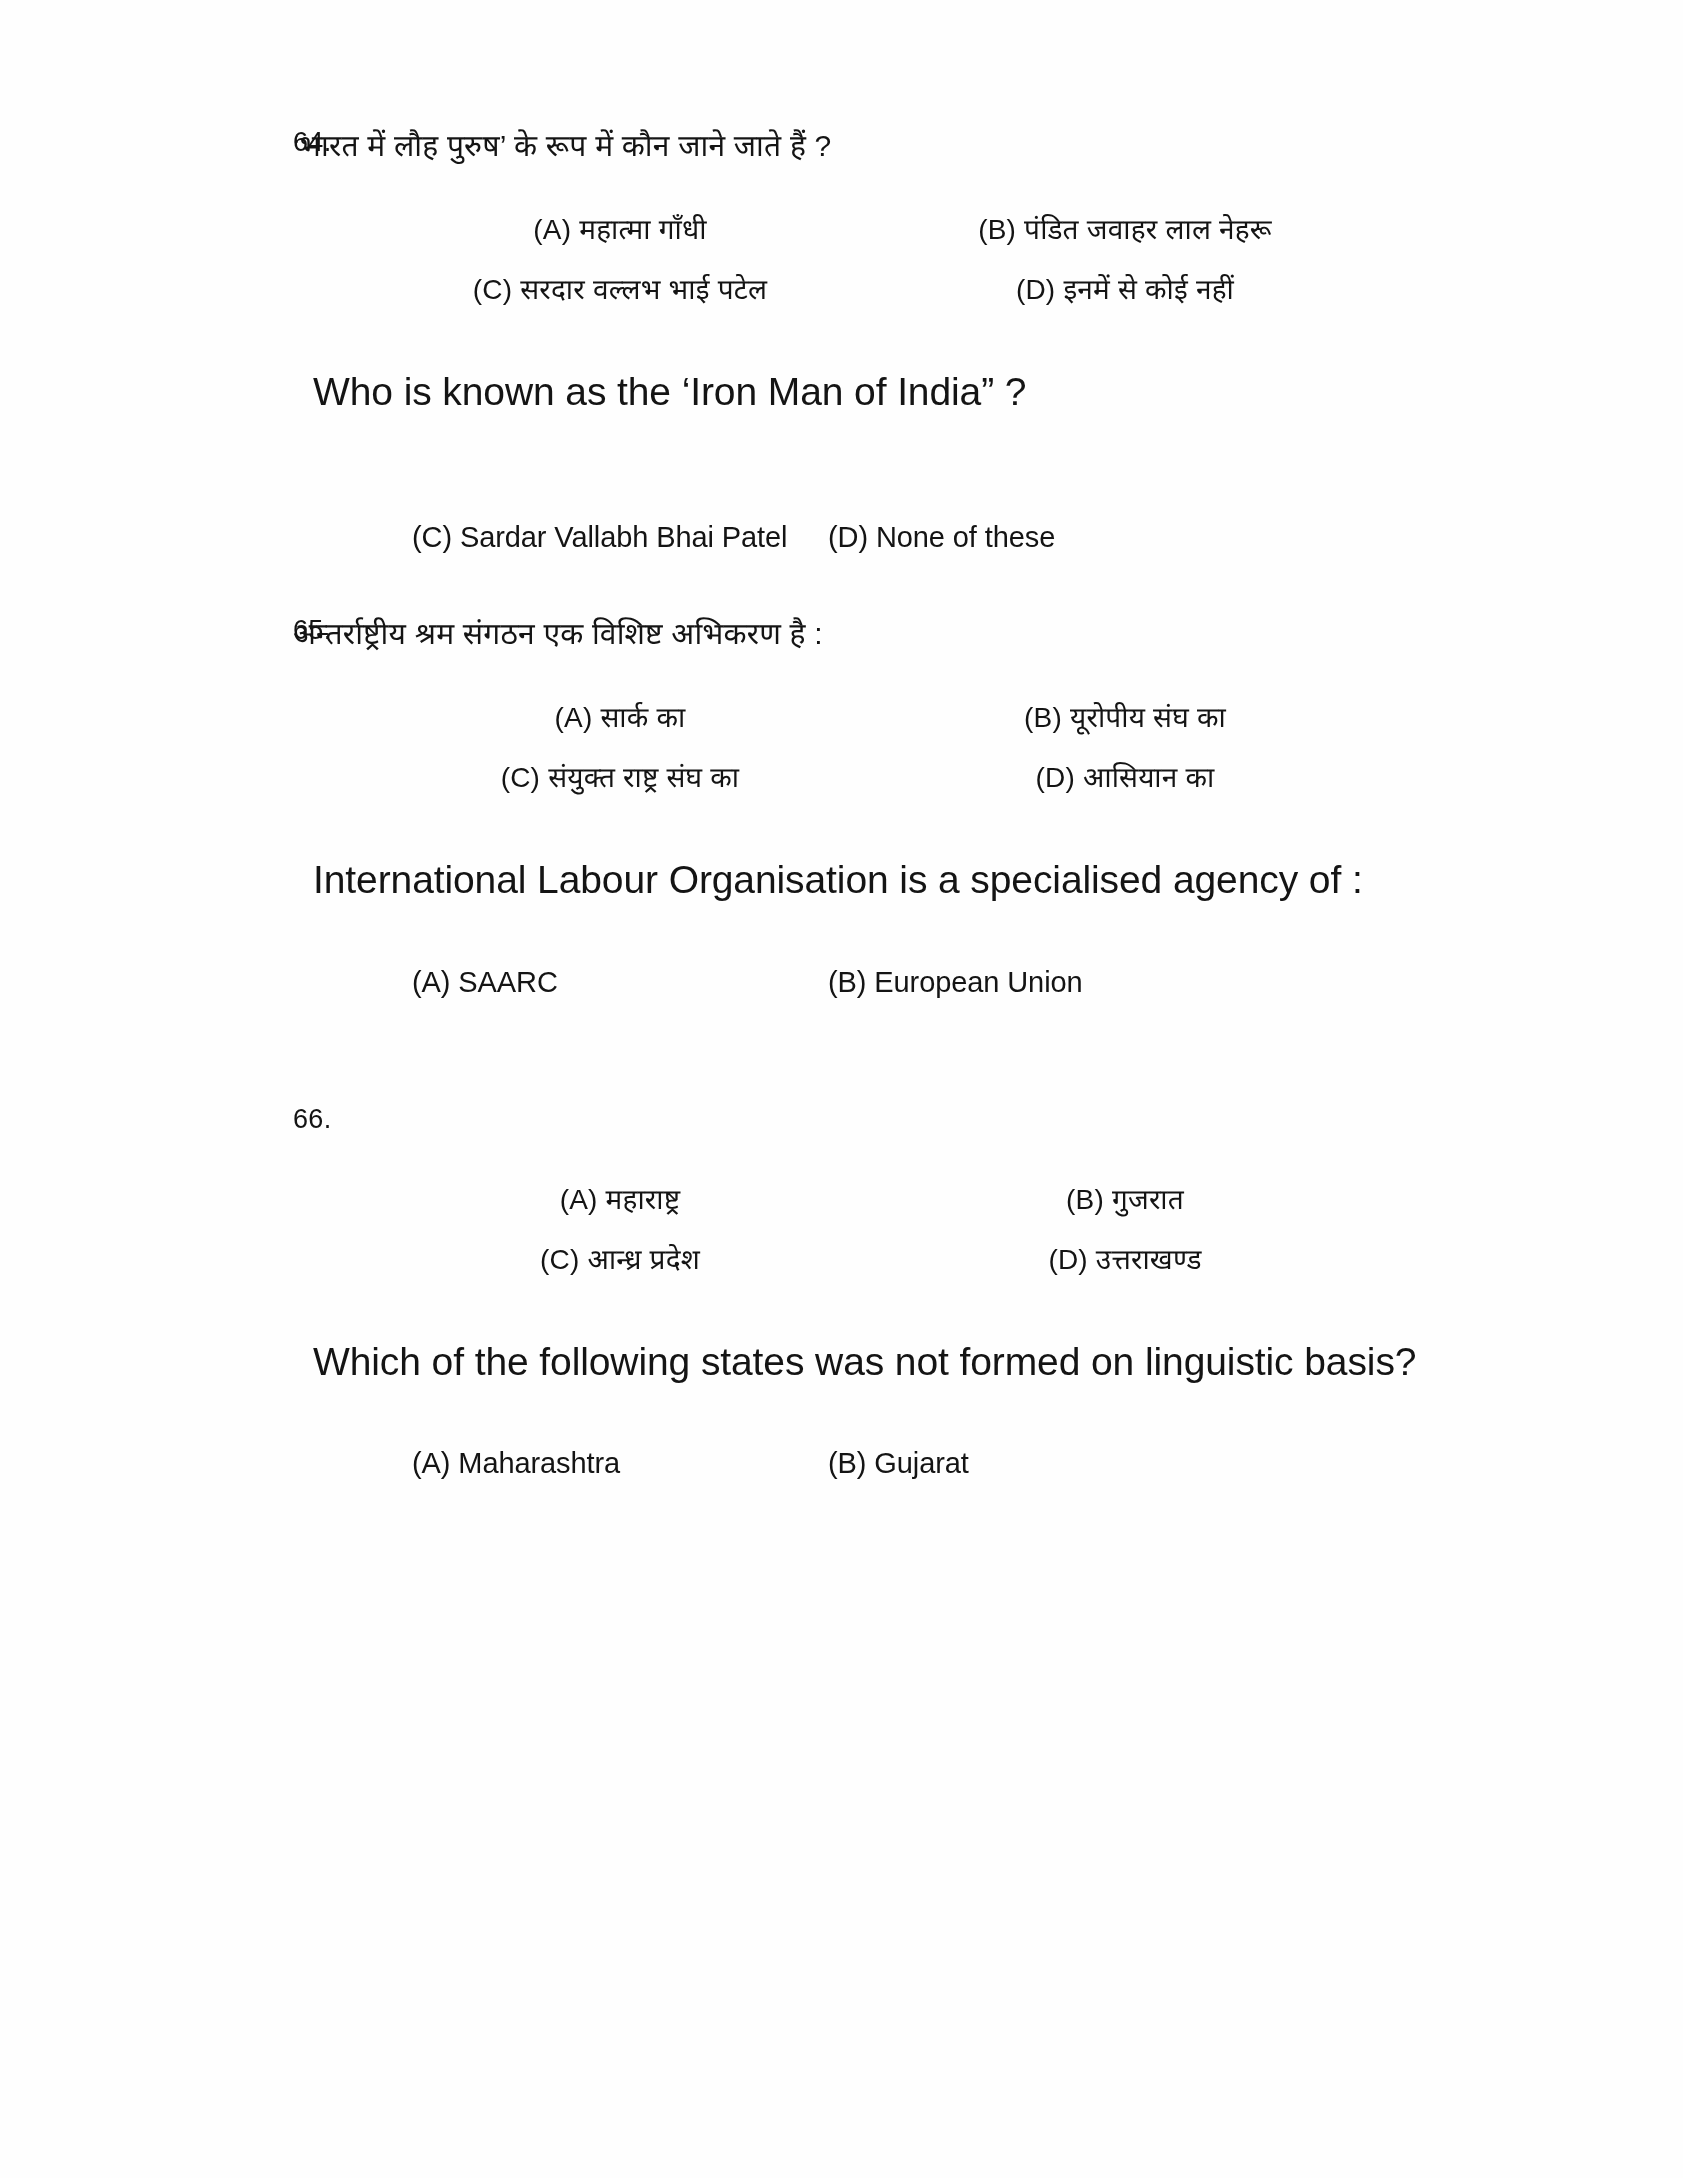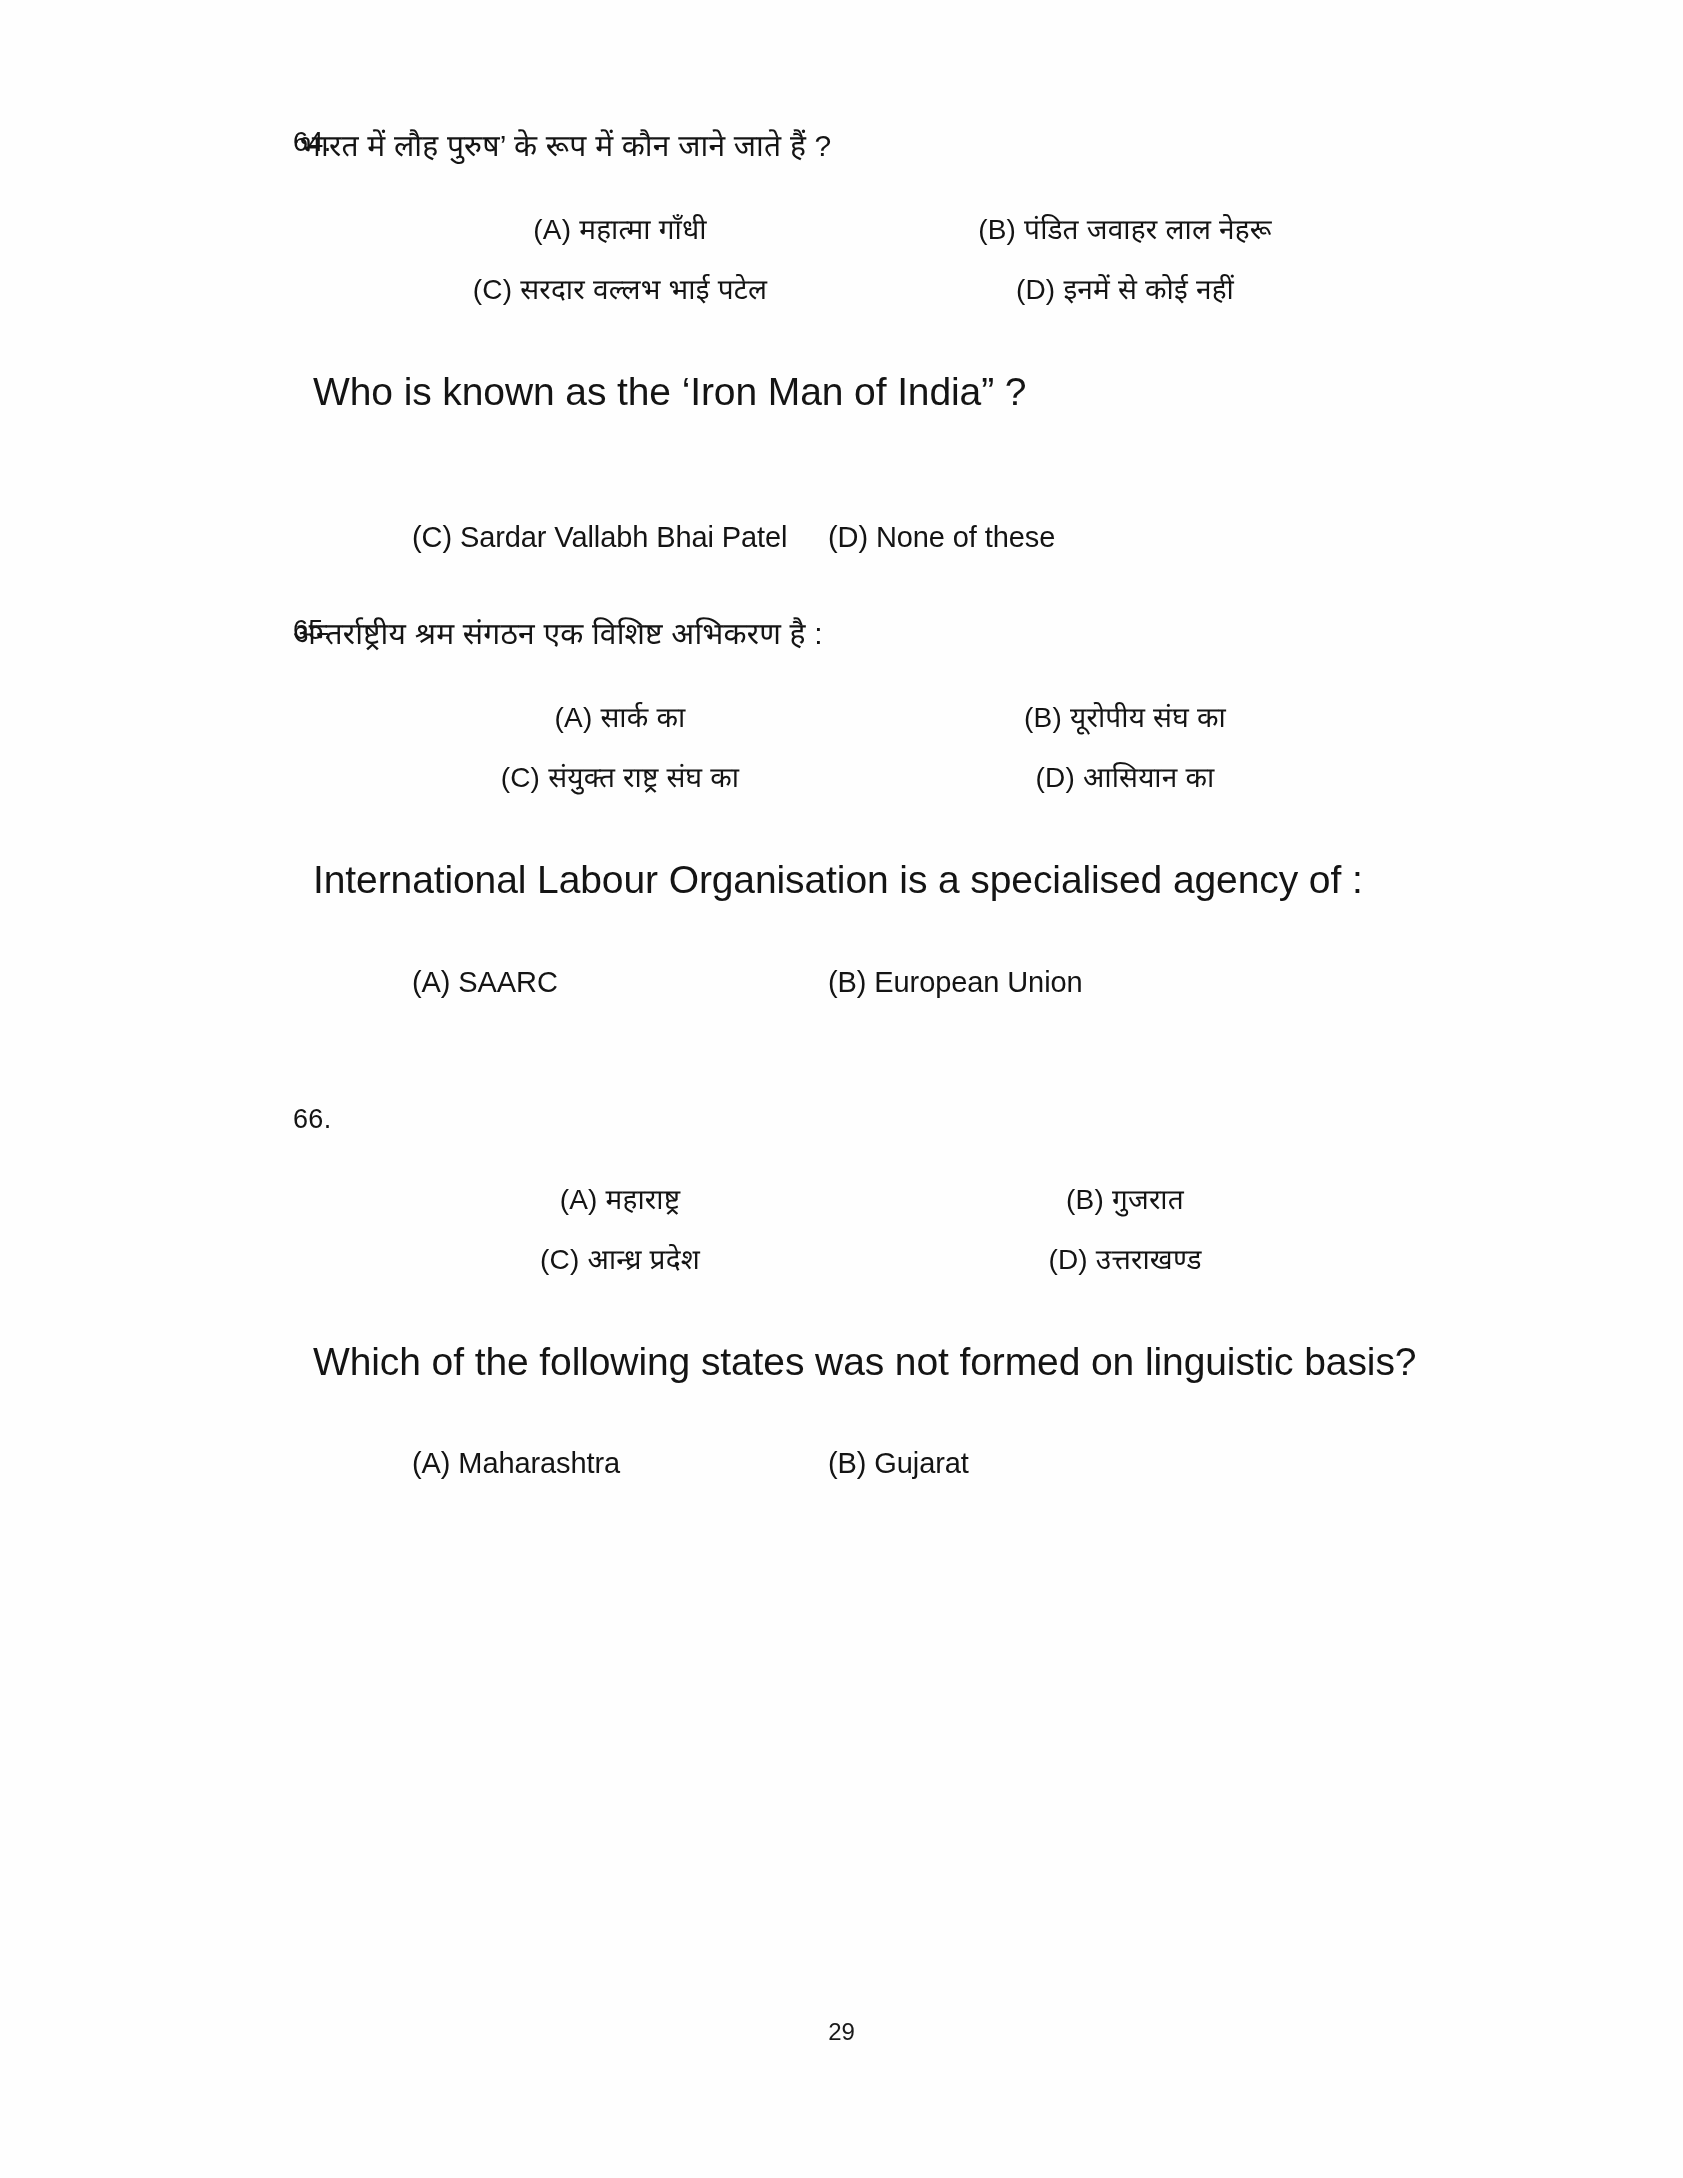--- a/index.html
+++ b/index.html
@@ -254,15 +254,14 @@
             <div class="opt col-b english-opt"><span class="opt-label">(B)</span><span class="opt-value"> </span><span class="opt-value">Gujarat</span></div>
           </div>
           <div class="gap-md"></div>
         </div>
       </div>
 
     </div>
 
   </div>
 
-  <div class="page-number">29</div>
 </div>
 
 
 </body></html>

